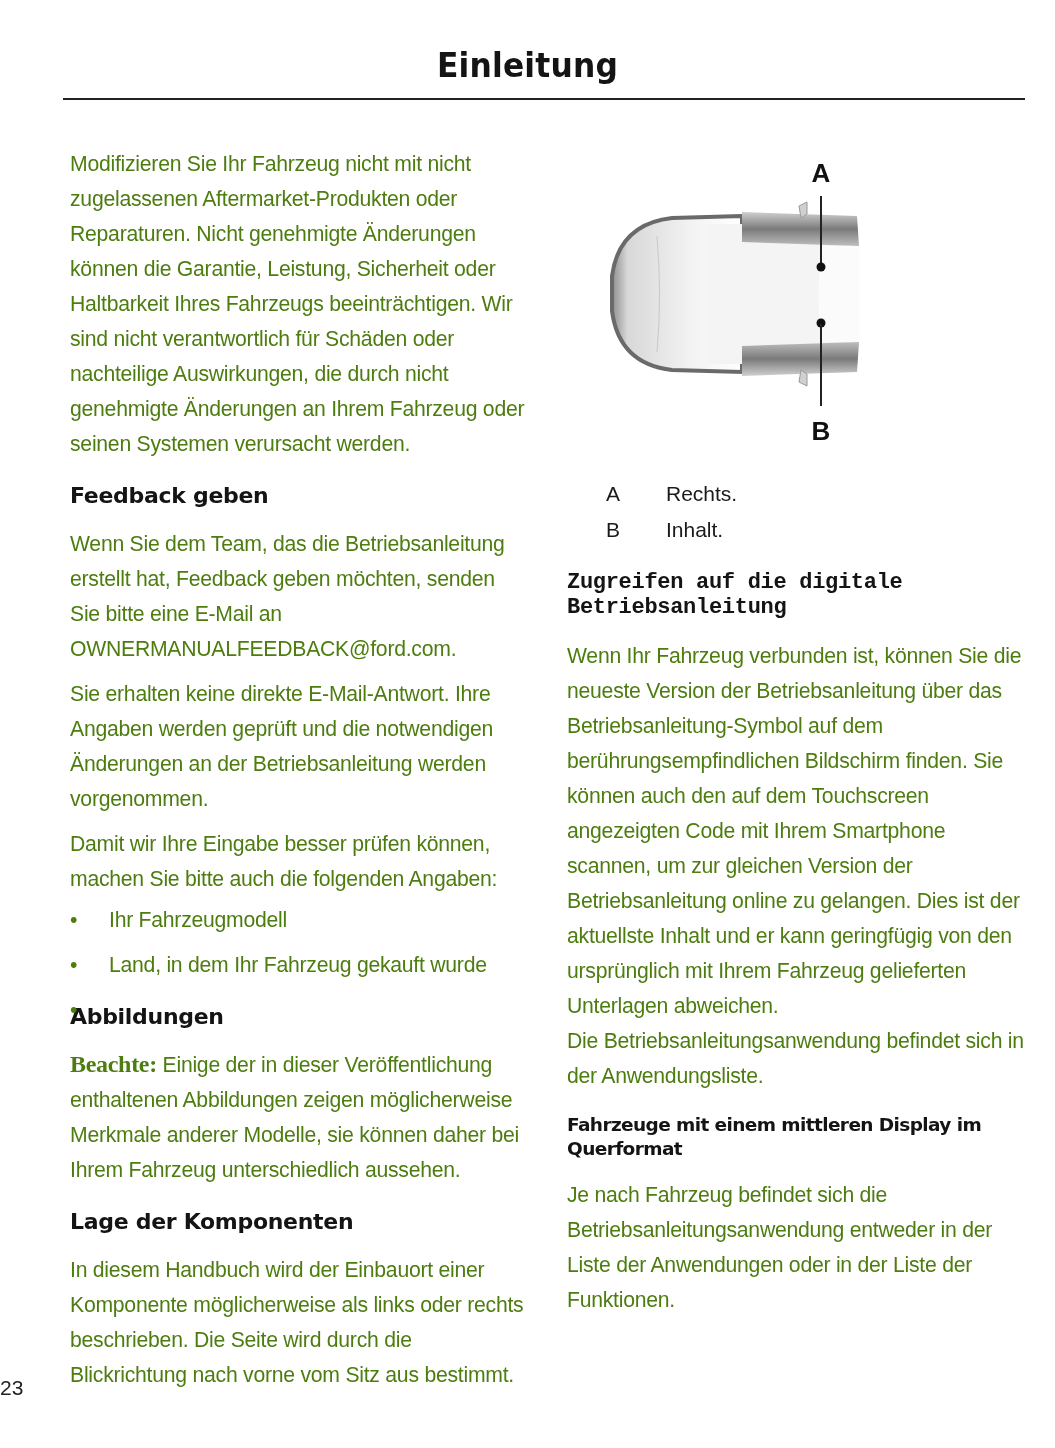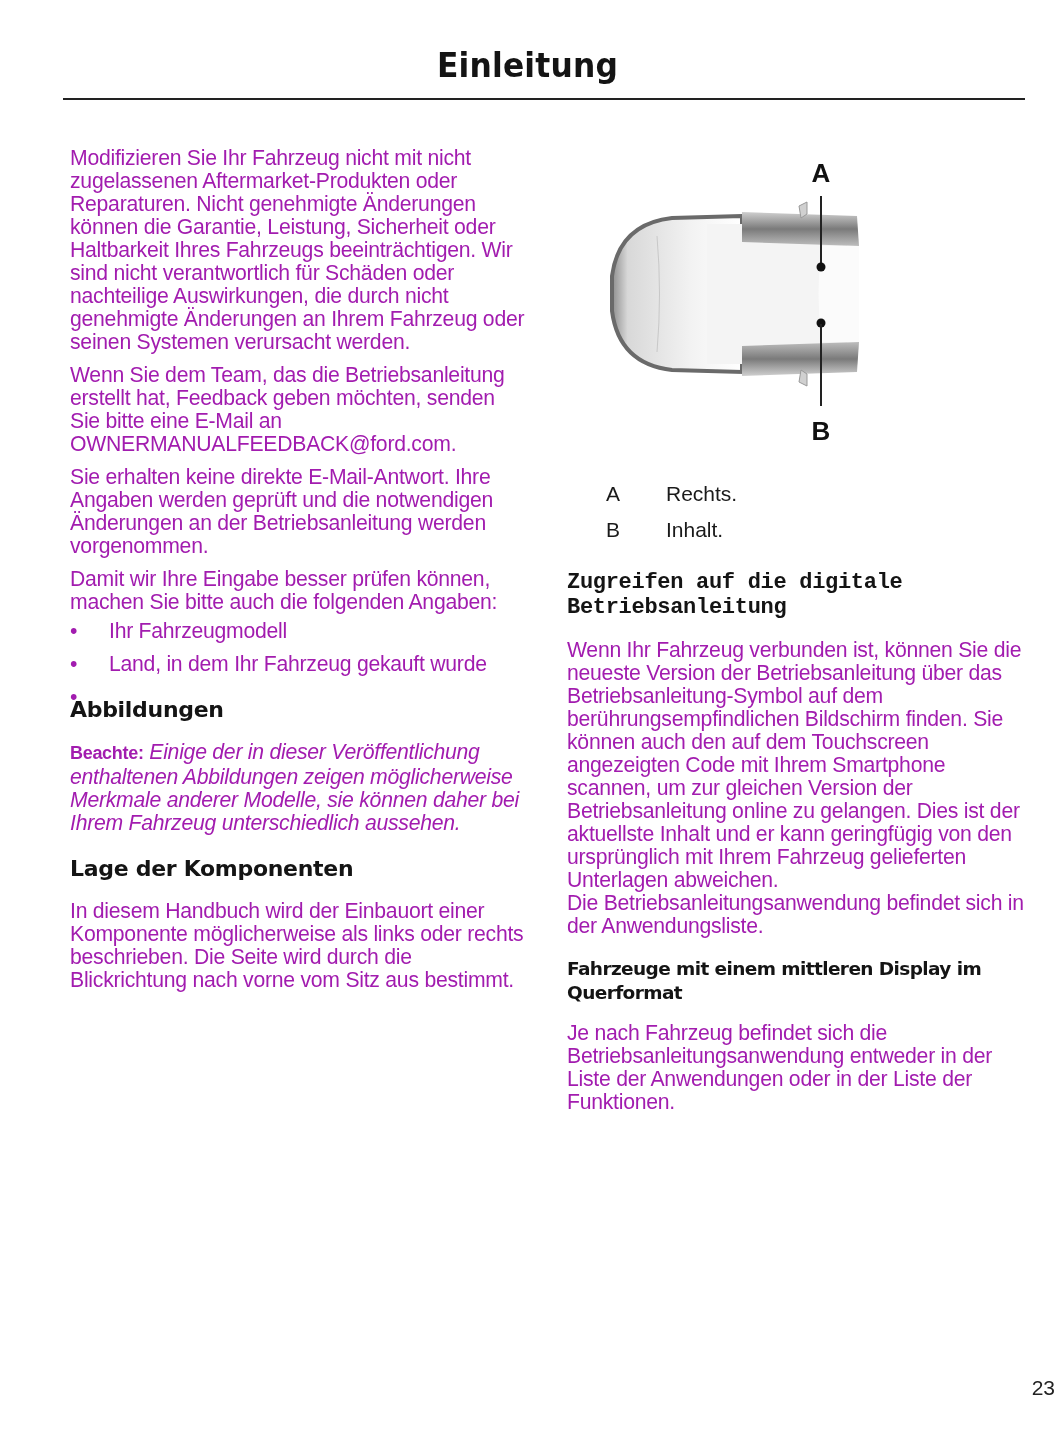--- a/index.html
+++ b/index.html
@@ -17,58 +17,59 @@
     }
     .title-rule {
       position: absolute; left: 63px; width: 962px; top: 98px; height: 2px; background: #222;
     }
     .col { position: absolute; top: 146px; }
     .col-left { left: 70px; width: 458px; }
     .col-right { left: 567px; width: 460px; }
 
     p, li { margin: 0; }
     .body-text {
-      font-size: 21.2px; line-height: 23px; letter-spacing: -0.25px; color: #a21caf;
+      font-size: 21.2px; line-height: 35px; letter-spacing: -0.25px; color: #4d7c0f;
     }
     .para { margin-bottom: 10px; }
     .h2 {
       font-family: "DejaVu Sans", sans-serif;
       font-weight: 900; font-size: 22px; line-height: 25px; letter-spacing: -0.3px;
       color: #141414; margin: 22px 0 18px 0;
     }
     .h3 {
       font-family: "DejaVu Sans", sans-serif;
       font-weight: 900; font-size: 18.5px; line-height: 24px; letter-spacing: -0.6px;
       color: #141414; margin: 20px 0 16px 0;
     }
     ul.bullets { list-style: none; padding: 0; margin: 6px 0 0 0; }
     ul.bullets li { position: relative; padding-left: 39px; margin-bottom: 10px; }
     ul.bullets li .dot { position: absolute; left: 0; top: 0; }
-    .note-label { font-weight: 900; font-family: Liberation Sans, sans-serif; font-size: 18px; letter-spacing: -0.3px; }
-    .note-text { font-style: italic; }
+    .note-label { font-weight: 900; font-family: Liberation Serif, serif; font-size: 24px; letter-spacing: -0.3px; }
+    .note-text { }
 
     .figure { position: relative; width: 460px; height: 300px; margin-left: 0; }
     .legend-row { display: flex; font-size: 21px; line-height: 24px; margin-bottom: 12px; }
     .legend-key { width: 60px; padding-left: 39px; }
     .legend-val { }
 
     .page-number {
-      position: absolute; left: 0; right: 0; top: 1376px; text-align: right;
+      position: absolute; left: 0; right: 0; top: 1376px; text-align: left;
       font-size: 21px; color: #222;
     }
   </style>
 </head>
 <body>
 
 <div class="page-title">Einleitung</div>
 <div class="title-rule"></div>
 
 <div class="col col-left">
   <p class="body-text para">Modifizieren Sie Ihr Fahrzeug nicht mit nicht zugelassenen Aftermarket-Produkten oder Reparaturen. Nicht genehmigte Änderungen können die Garantie, Leistung, Sicherheit oder Haltbarkeit Ihres Fahrzeugs beeinträchtigen. Wir sind nicht verantwortlich für Schäden oder nachteilige Auswirkungen, die durch nicht genehmigte Änderungen an Ihrem Fahrzeug oder seinen Systemen verursacht werden.</p>
 
+  <h2 class="h2">Feedback geben</h2>
   <p class="body-text">Wenn Sie dem Team, das die Betriebsanleitung erstellt hat, Feedback geben möchten, senden Sie bitte eine E-Mail an</p>
   <p class="body-text para">OWNERMANUALFEEDBACK@ford.com.</p>
   <p class="body-text para">Sie erhalten keine direkte E-Mail-Antwort. Ihre Angaben werden geprüft und die notwendigen Änderungen an der Betriebsanleitung werden vorgenommen.</p>
   <p class="body-text">Damit wir Ihre Eingabe besser prüfen können, machen Sie bitte auch die folgenden Angaben:</p>
   <ul class="bullets body-text">
     <li>
       <span class="dot">•</span>
       <span>Ihr Fahrzeugmodell</span>
     </li>
     <li>

